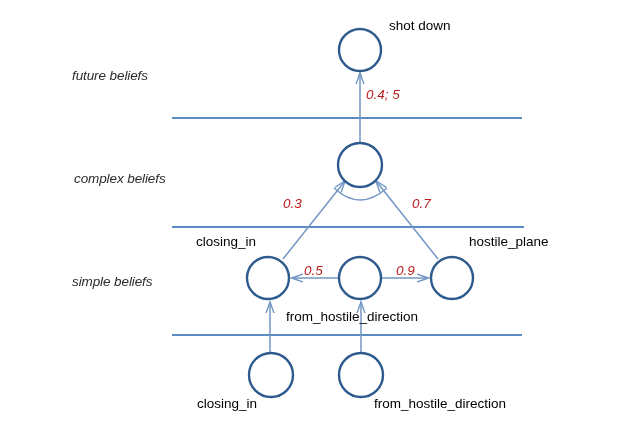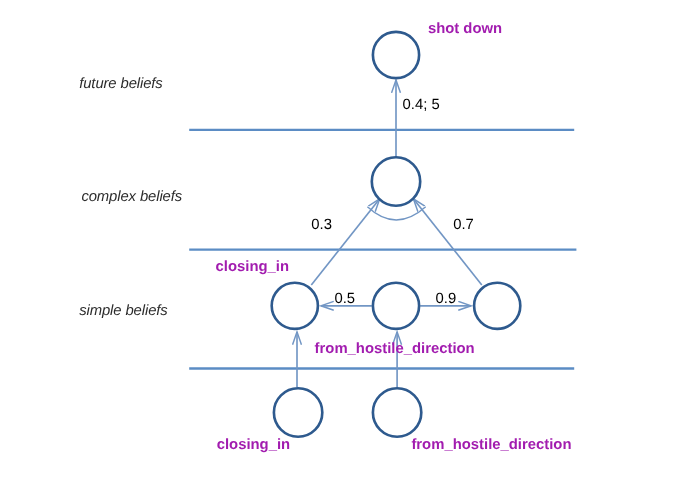--- a/index.html
+++ b/index.html
@@ -28,29 +28,29 @@
     position: absolute;
     font-style: italic;
     font-size: 13.5px;
     color: #2b2b2b;
     white-space: nowrap;
     letter-spacing: -0.1px;
   }
   .node-label {
     position: absolute;
     font-size: 13.5px;
-    color: #a21caf;
+    color: #000000;
     white-space: nowrap;
-    font-weight: bold;
   }
   .edge-label {
     position: absolute;
     font-size: 13.5px;
-    color: #000000;
+    color: #b91c1c;
     white-space: nowrap;
+    font-style: italic;
   }
 </style>
 </head>
 <body>
 
 <div id="canvas">
 
   <svg id="diagram-svg" viewBox="0 0 617 443">
     <defs>
       <marker id="arrowhead" markerWidth="9" markerHeight="9" refX="7.6" refY="3.1" orient="auto" markerUnits="strokeWidth">
@@ -94,20 +94,21 @@
     </g>
   </svg>
 
   <div class="tier-label" style="left:72px; top:68px;text-align:right;">future beliefs</div>
   <div class="tier-label" style="left:74px; top:171px;font-style:italic;">complex beliefs</div>
   <div class="tier-label" style="left:72px; top:274px;">simple beliefs</div>
 
   <div class="node-label" style="left:389px; top:18px;">shot down</div>
   <div class="node-label" style="left:196px; top:234px;">closing_in</div>
   <div class="node-label" style="left:286px; top:309px;">from_hostile_direction</div>
+  <div class="node-label" style="left:469px; top:234px;">hostile_plane</div>
   <div class="node-label" style="left:197px; top:396px;">closing_in</div>
   <div class="node-label" style="left:374px; top:396px;">from_hostile_direction</div>
 
   <div class="edge-label" style="left:366px; top:87px;">0.4; 5</div>
   <div class="edge-label" style="left:283px; top:196px;">0.3</div>
   <div class="edge-label" style="left:412px; top:196px;">0.7</div>
   <div class="edge-label" style="left:304px; top:263px;">0.5</div>
   <div class="edge-label" style="left:396px; top:263px;">0.9</div>
 
 </div>

